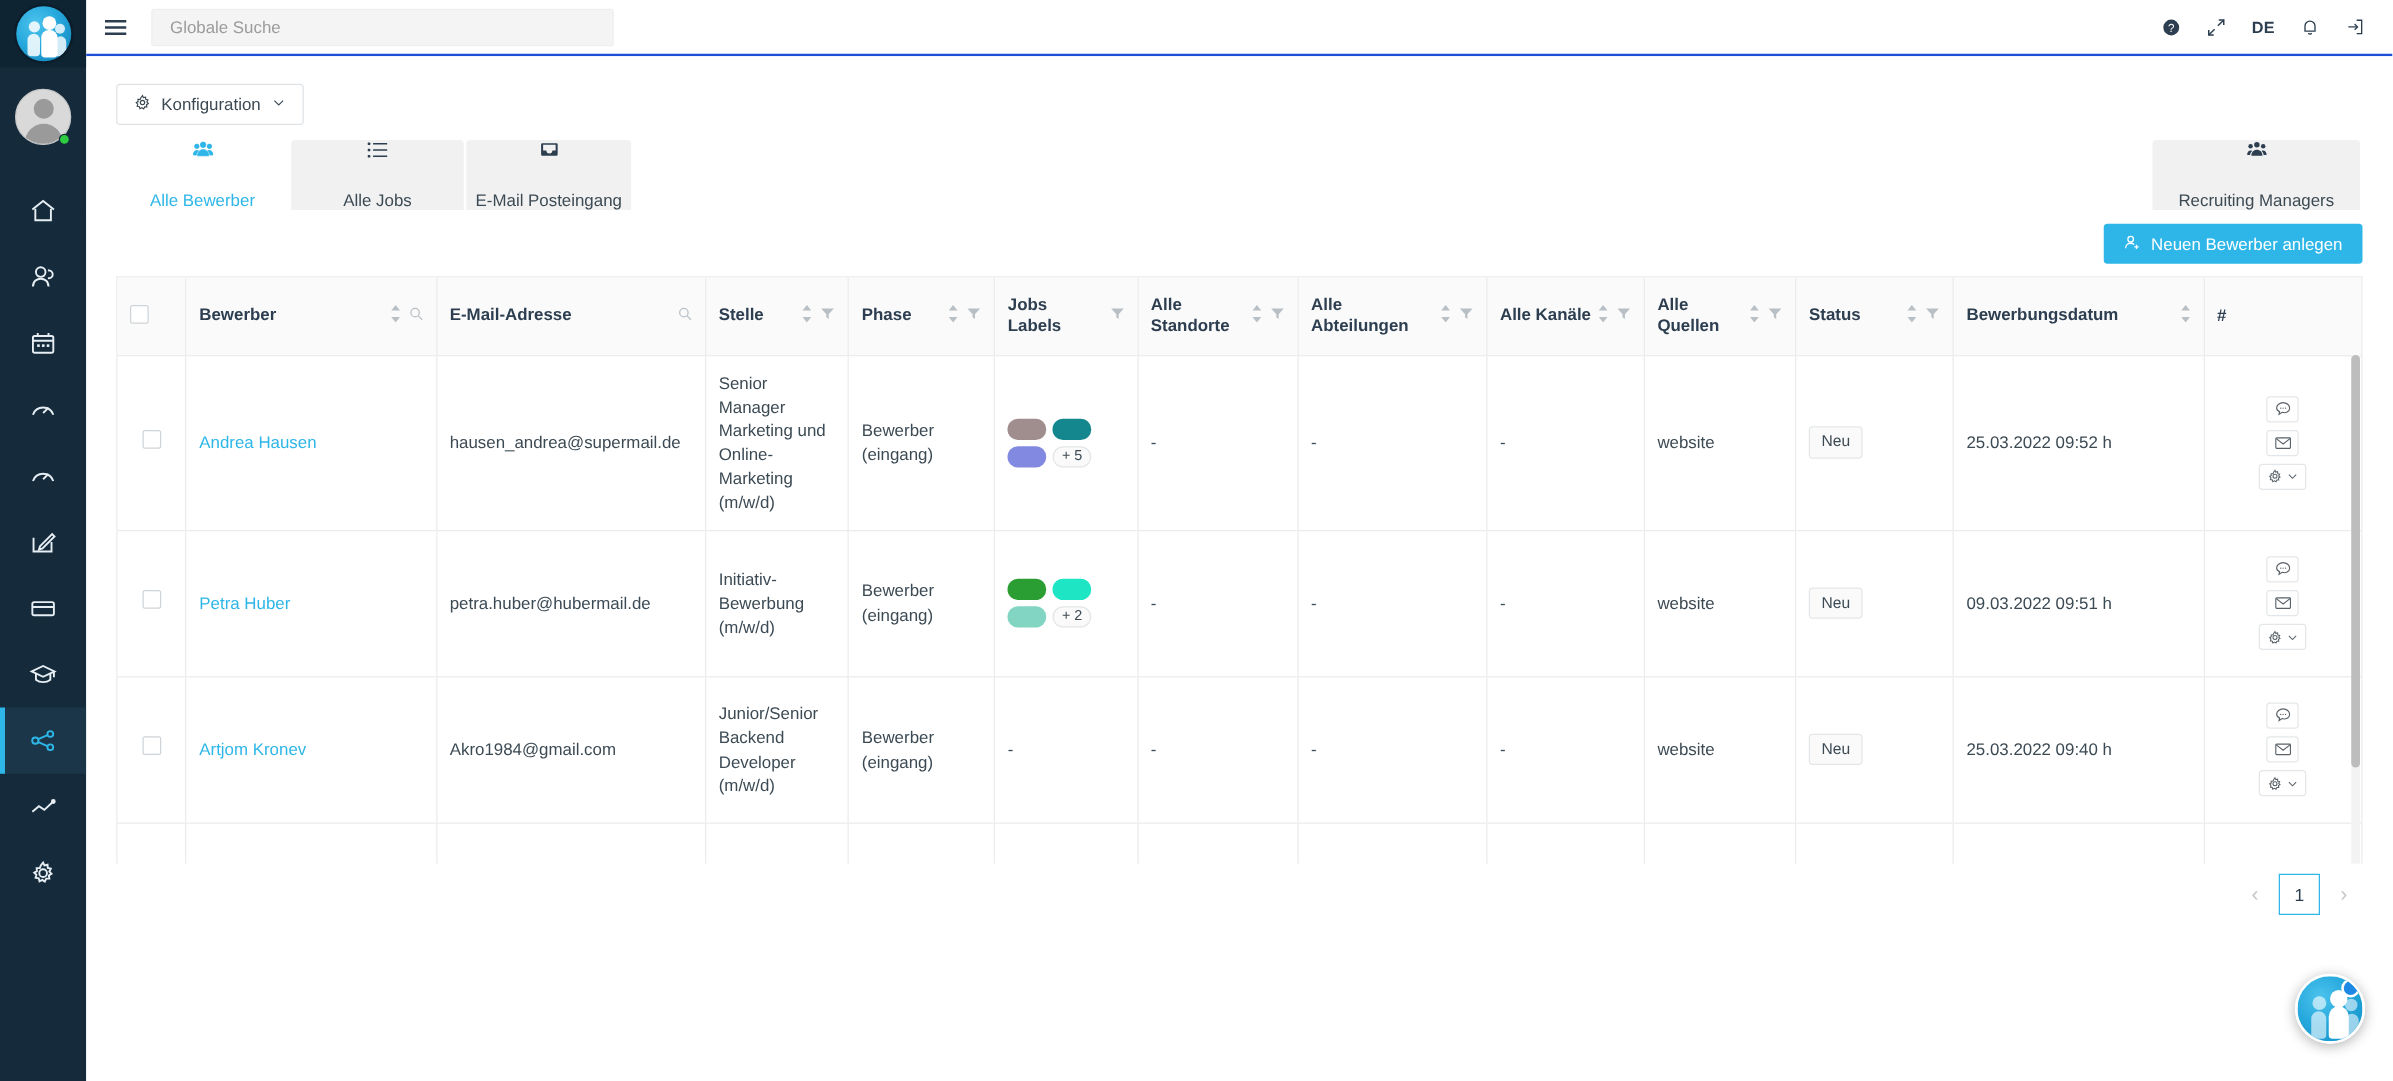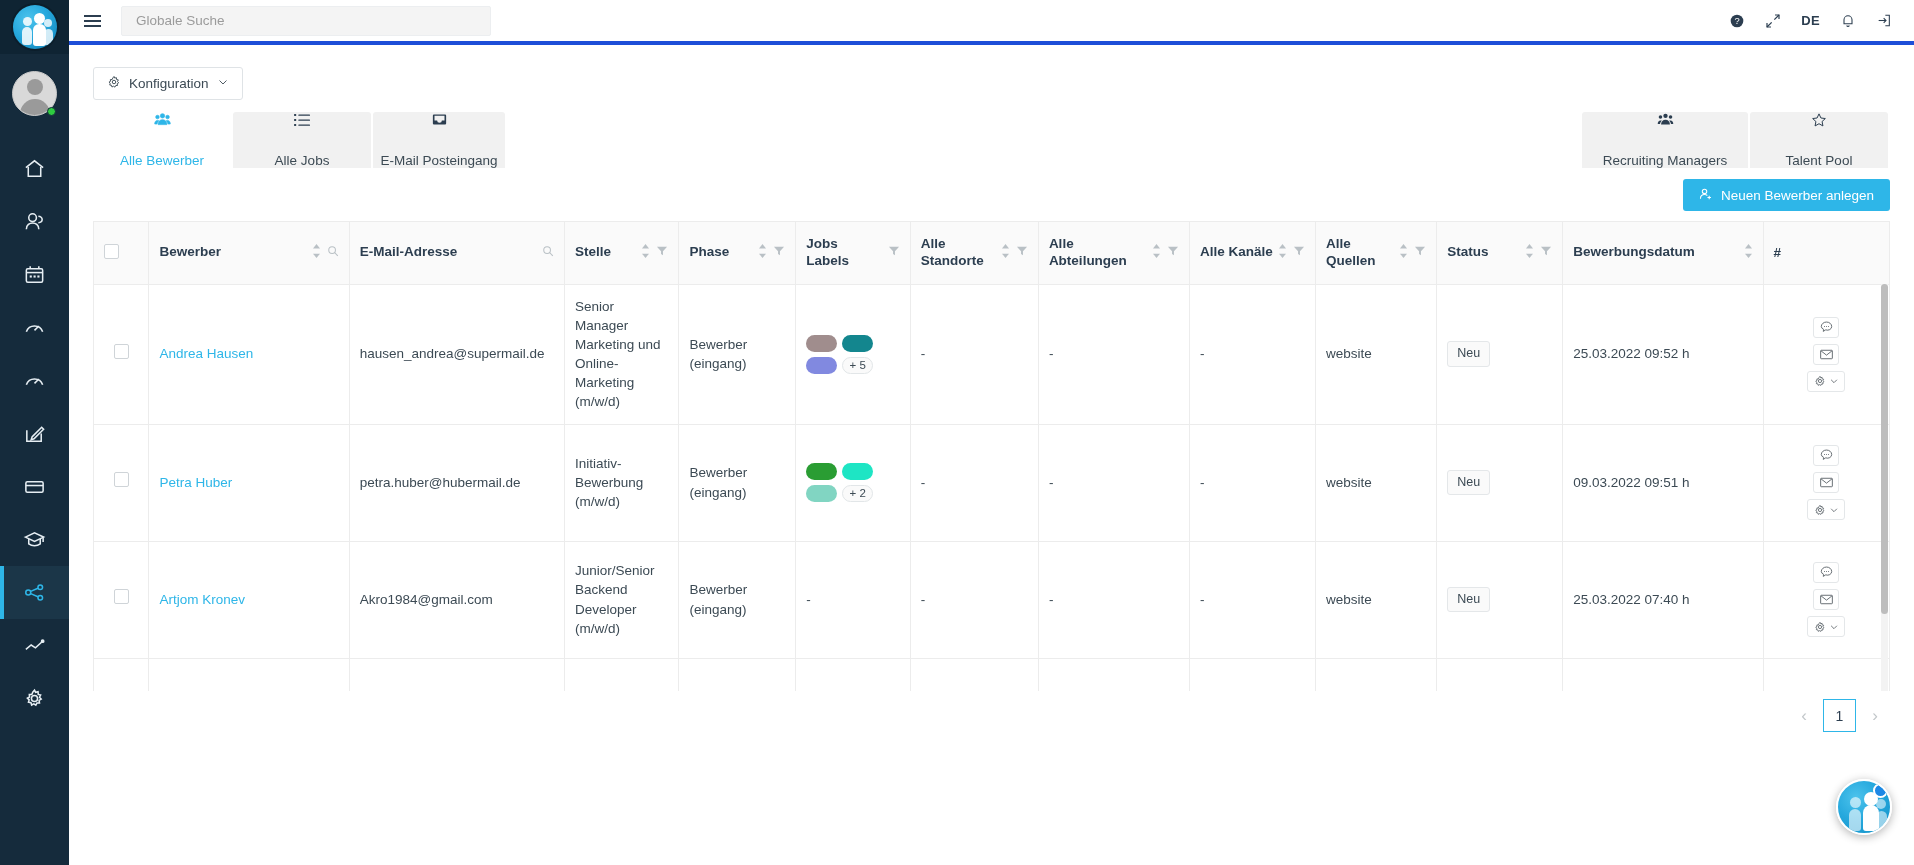--- a/index.html
+++ b/index.html
@@ -73,21 +73,21 @@
   .nav-item.active { background: #1b3648; }
   .nav-item.active::before {
     content: ""; position: absolute; left: 0; top: 0; bottom: 0; width: 4px; background: #2eb6e8;
   }
   .nav-item.active svg { stroke: #2eb6e8; }
 
   
   .main { flex: 1; display: flex; flex-direction: column; min-width: 0; position: relative; }
 
   .topbar {
-    height: 45px; background: #ffffff; border-bottom: 4px solid #1d4ed8;
+    height: 45px; background: #ffffff; border-bottom: 2px solid #1d4ed8;
     display: flex; align-items: center; padding: 0 22px 0 10px; flex: 0 0 45px;
   }
   .hamburger { width: 26px; height: 26px; display:flex; align-items:center; justify-content:center; cursor: pointer; }
   .hamburger span {
     display:block; position: relative; width: 17px; height: 2px; background:#2c3e50;
   }
   .hamburger span::before, .hamburger span::after {
     content:""; position:absolute; left:0; width:17px; height:2px; background:#2c3e50;
   }
   .hamburger span::before { top:-5px; }
@@ -420,28 +420,20 @@
                   <circle cx="12" cy="5.6" r="3.2"></circle>
                   <circle cx="4.6" cy="7.4" r="2.6"></circle>
                   <circle cx="19.4" cy="7.4" r="2.6"></circle>
                   <path d="M5.5 18.5 C5.5 13.8 8.4 11.3 12 11.3 C15.6 11.3 18.5 13.8 18.5 18.5 Z"></path>
                   <path d="M0.6 17.6 C0.6 14.2 2.2 12.3 4.6 12.3 C5.4 12.3 6 12.5 6.6 12.8 C5.1 14 4.2 15.6 4 17.6 Z"></path>
                   <path d="M23.4 17.6 C23.4 14.2 21.8 12.3 19.4 12.3 C18.6 12.3 18 12.5 17.4 12.8 C18.9 14 19.8 15.6 20 17.6 Z"></path>
                 </svg>
             </span>
             <span>Recruiting Managers</span>
           </div>
-          <div class="tab" style="width:138px">
-            <span class="tab-icon">
-              <svg width="16" height="16" viewBox="0 0 24 24" stroke="#2c3e50" stroke-width="1.5" fill="none">
-                  <path d="M12 2.8 L14.9 9 L21.5 9.8 L16.6 14.3 L17.9 20.9 L12 17.6 L6.1 20.9 L7.4 14.3 L2.5 9.8 L9.1 9 Z"></path>
-                </svg>
-            </span>
-            <span>Talent Pool</span>
-          </div>
         </div>
       </div>
       <div class="tabs-divider"></div>
 
       <div class="action-row">
         <button class="primary-btn">
           <span>
             <svg width="14" height="14" viewBox="0 0 24 24" stroke="#ffffff" stroke-width="1.8" fill="none">
                 <circle cx="9.5" cy="7.5" r="3.8"></circle>
                 <path d="M2.5 20 C2.5 15.4 6 13 9.5 13 C11.3 13 13 13.6 14.3 14.6"></path>
@@ -730,21 +722,21 @@
               <td><span class="cell-link">Artjom Kronev</span></td>
               <td>Akro1984@gmail.com</td>
               <td>Junior/Senior Backend Developer (m/w/d)</td>
               <td>Bewerber (eingang)</td>
               <td class="dash">-</td>
               <td class="dash">-</td>
               <td class="dash">-</td>
               <td class="dash">-</td>
               <td>website</td>
               <td><span class="status-pill">Neu</span></td>
-              <td>25.03.2022 07:40 h</td>
+              <td>25.03.2022 09:40 h</td>
               <td class="ctr" style="border-right:none">
                 <div class="actions">
                   <span class="act-btn">
                       <svg width="13" height="13" viewBox="0 0 20 20" stroke="#5a6268" stroke-width="1.4" fill="none">
                         <path d="M2 8.5 A6.5 5.6 0 0 1 18 8.5 A6.5 5.6 0 0 1 8.8 13.6 L5 16 L5.6 12.8 A5.6 5 0 0 1 2 8.5 Z"></path>
                         <circle cx="7" cy="8.5" r=".8" fill="#5a6268" stroke="none"></circle>
                         <circle cx="10" cy="8.5" r=".8" fill="#5a6268" stroke="none"></circle>
                         <circle cx="13" cy="8.5" r=".8" fill="#5a6268" stroke="none"></circle>
                       </svg>
                     </span>

